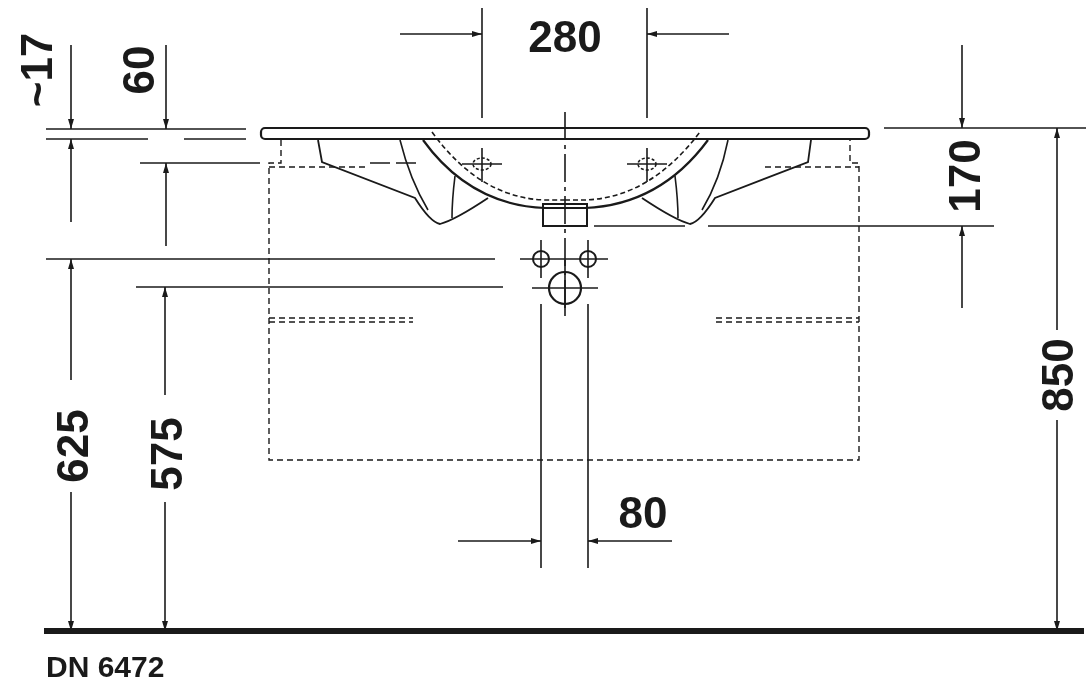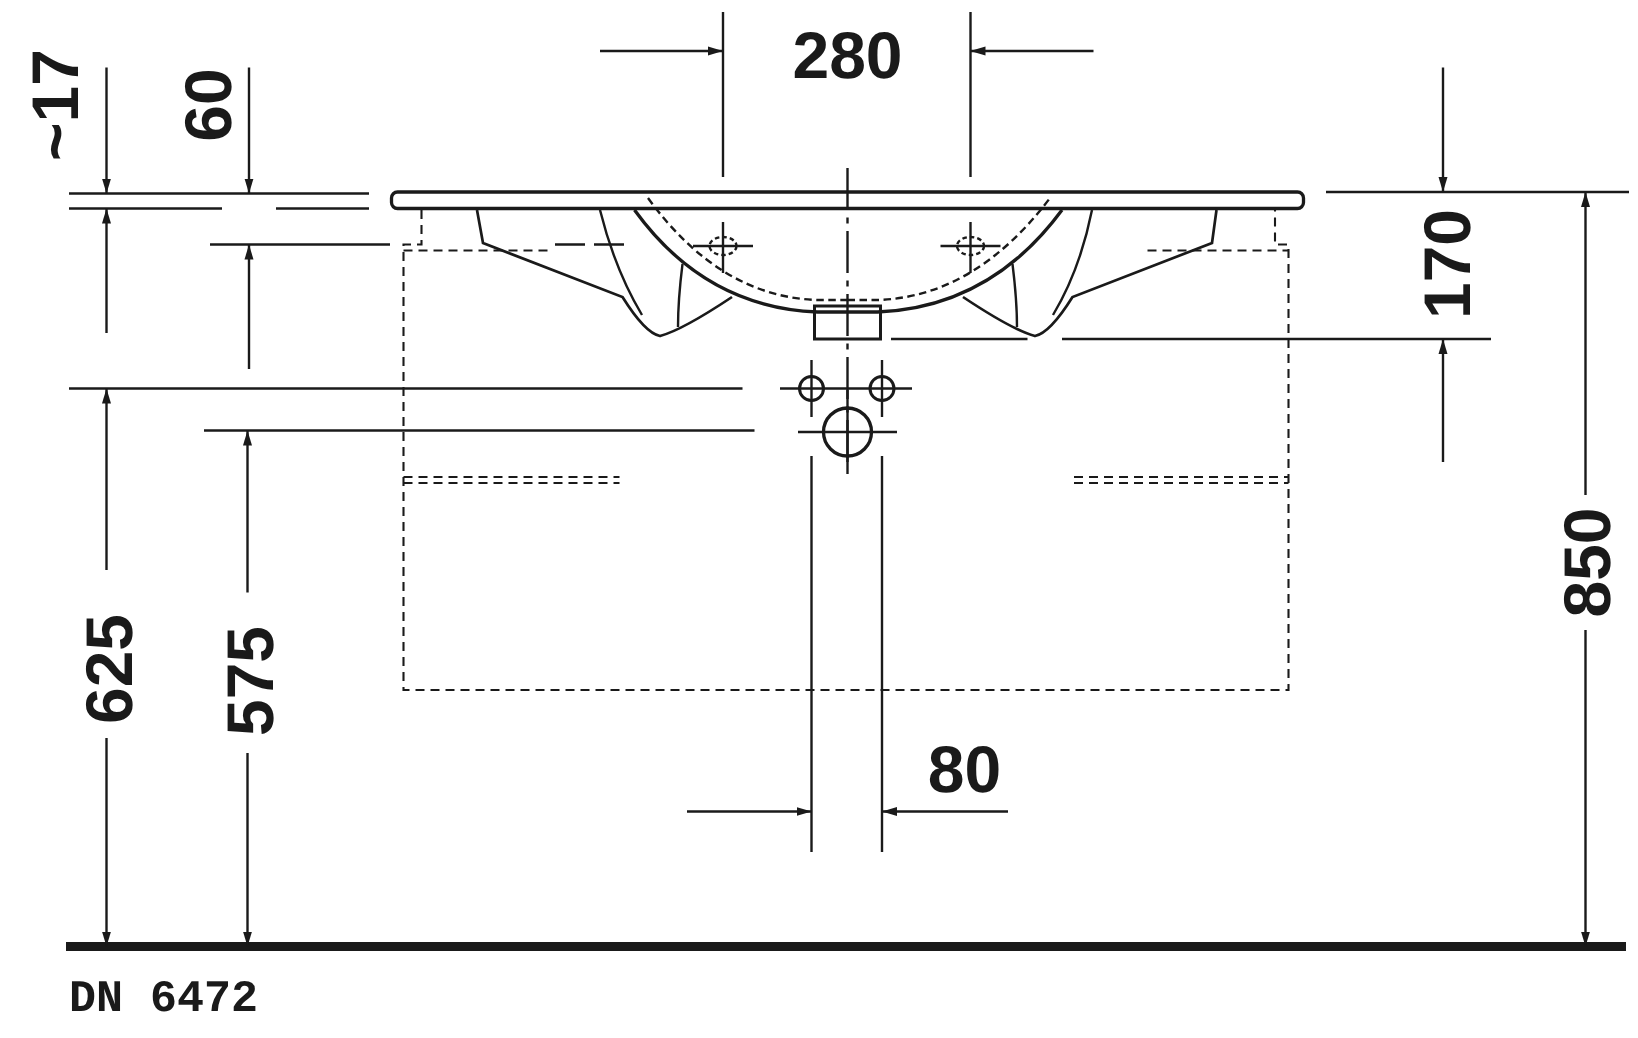--- a/index.html
+++ b/index.html
@@ -1,19 +1,19 @@
 <!DOCTYPE html>
 <html><head>
 <meta charset="utf-8">
 <style>
   html,body{margin:0;padding:0;background:#ffffff;}
   body{width:1092px;height:692px;overflow:hidden;position:relative;font-family:"Liberation Sans",sans-serif;}
   #drawing{position:absolute;left:0;top:0;width:1092px;height:692px;}
   .dim{font-family:"Liberation Sans",sans-serif;font-weight:bold;font-size:44px;fill:#1a1a1a;}
-  .model{position:absolute;left:46px;top:650px;font-family:Liberation Mono, monospace;font-weight:bold;font-size:30px;color:#1a1a1a;letter-spacing:0px;}
+  .model{position:absolute;left:46px;top:650px;font-family:Liberation Sans, sans-serif;font-weight:bold;font-size:30px;color:#1a1a1a;letter-spacing:0px;}
 </style>
 </head>
 <body>
 
 <svg id="drawing" viewBox="0 0 1092 692" xmlns="http://www.w3.org/2000/svg">
   <defs>
     <marker id="arr" viewBox="0 0 10 10" refX="10" refY="5" markerWidth="10" markerHeight="10" markerUnits="userSpaceOnUse" orient="auto">
       <path d="M0,2 L10,5 L0,8 z" fill="#1a1a1a"></path>
     </marker>
   </defs>

